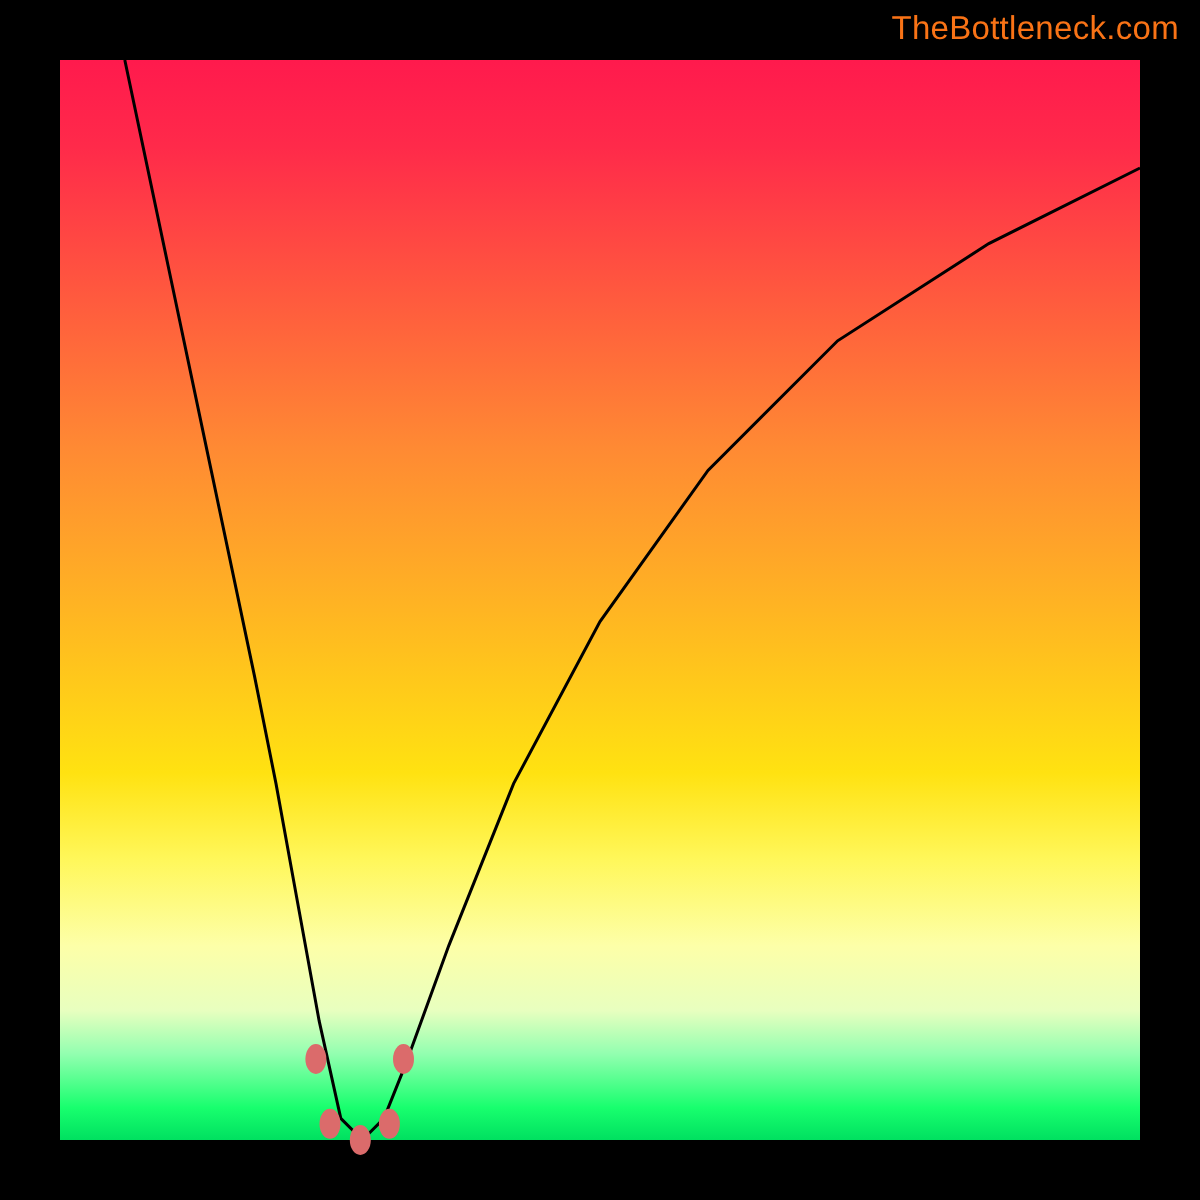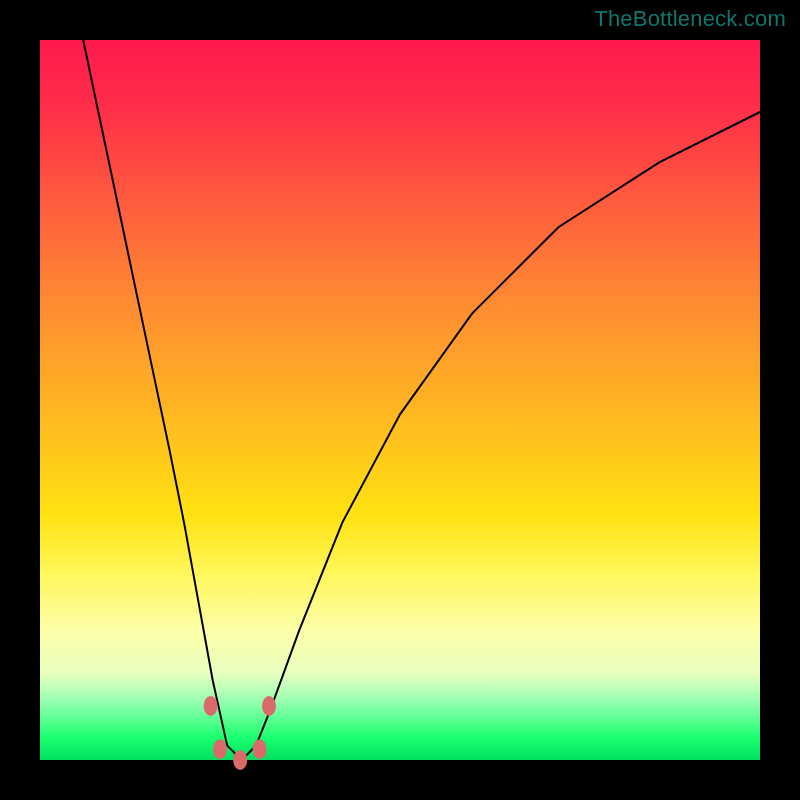--- a/index.html
+++ b/index.html
@@ -38,21 +38,21 @@
         #e8ffbf 88%,
         #93ffb0 92%,
         #18ff6e 97%,
         #00e060 100%
       );
   }
   .watermark {
     position: absolute;
     top: 6px;
     right: 14px;
-    color: #0f766e;
+    color: #f97316;
     font-size: 22px;
     font-weight: 400;
     letter-spacing: 0.2px;
     user-select: none;
   }
   svg.curve {
     position: absolute;
     left: 40px;
     top: 40px;
     width: 720px;

